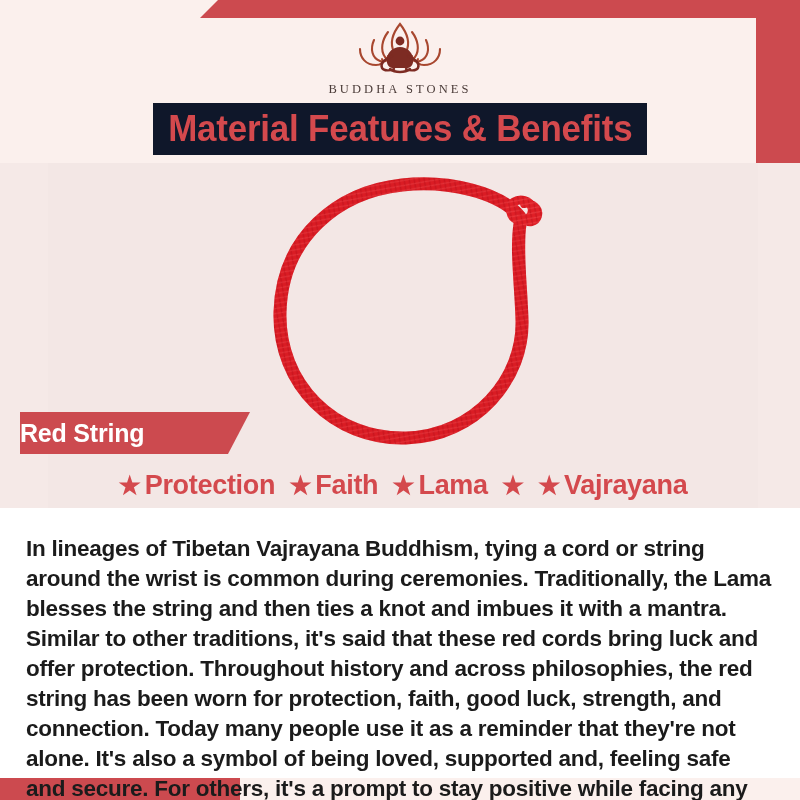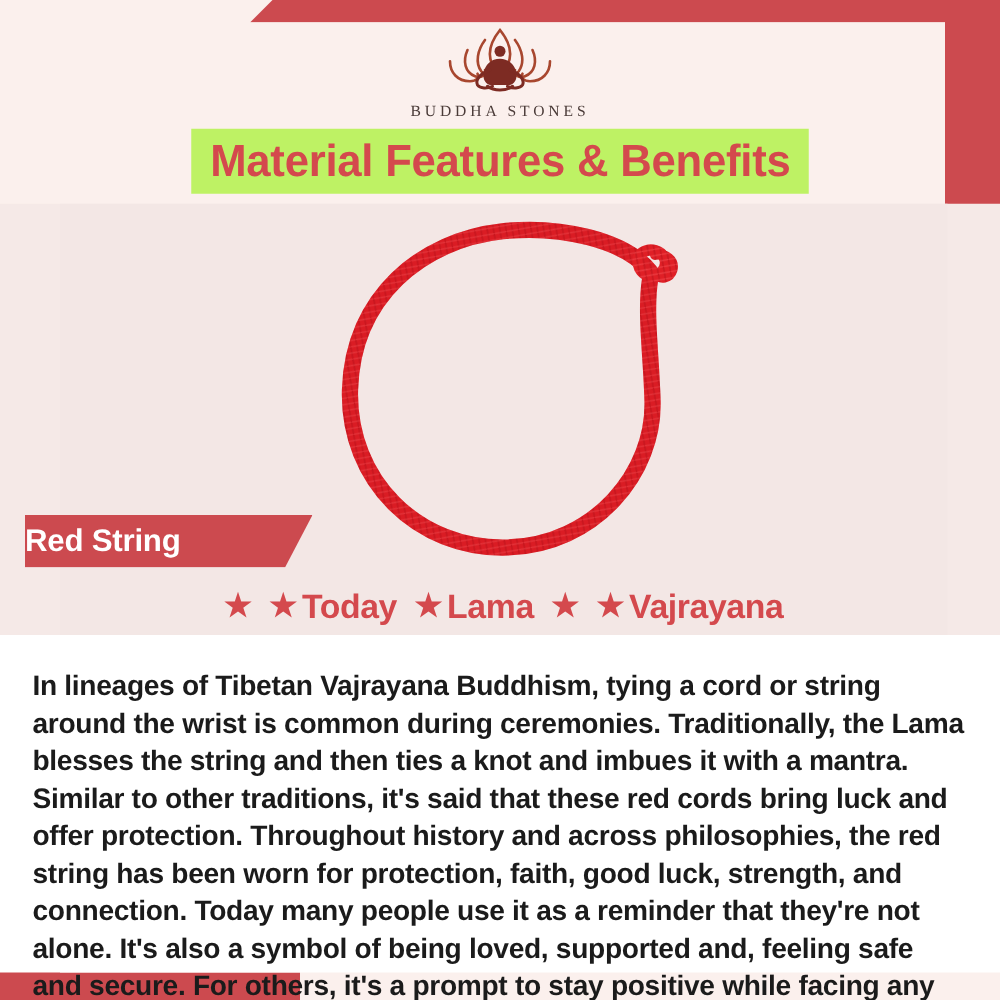--- a/index.html
+++ b/index.html
@@ -100,21 +100,21 @@
     font-weight: 400;
   }
 
   
   .title-banner {
     position: absolute;
     top: 103px;
     left: 153px;
     width: 494px;
     height: 52px;
-    background: #bef264;
+    background: #0f172a;
     display: flex;
     align-items: center;
     justify-content: center;
   }
   .title-text {
     font-family: "Liberation Sans Narrow", "Liberation Sans", sans-serif;
     font-weight: 700;
     font-size: 36px;
     color: #d4494d;
     letter-spacing: -0.2px;
@@ -263,24 +263,25 @@
     </svg>
   </div>
 
   <div class="ribbon">
     <span class="ribbon-text">Red String</span>
   </div>
 
   <div class="benefits-row">
     <span class="benefit">
       <span class="star">★</span>
-    </span>
-    <span class="benefit">
-      <span class="star">★</span>
-      <span>Today</span>
+      <span>Protection</span>
+    </span>
+    <span class="benefit">
+      <span class="star">★</span>
+      <span>Faith</span>
     </span>
     <span class="benefit">
       <span class="star">★</span>
       <span>Lama</span>
     </span>
     <span class="benefit">
       <span class="star">★</span>
     </span>
     <span class="benefit">
       <span class="star">★</span>

